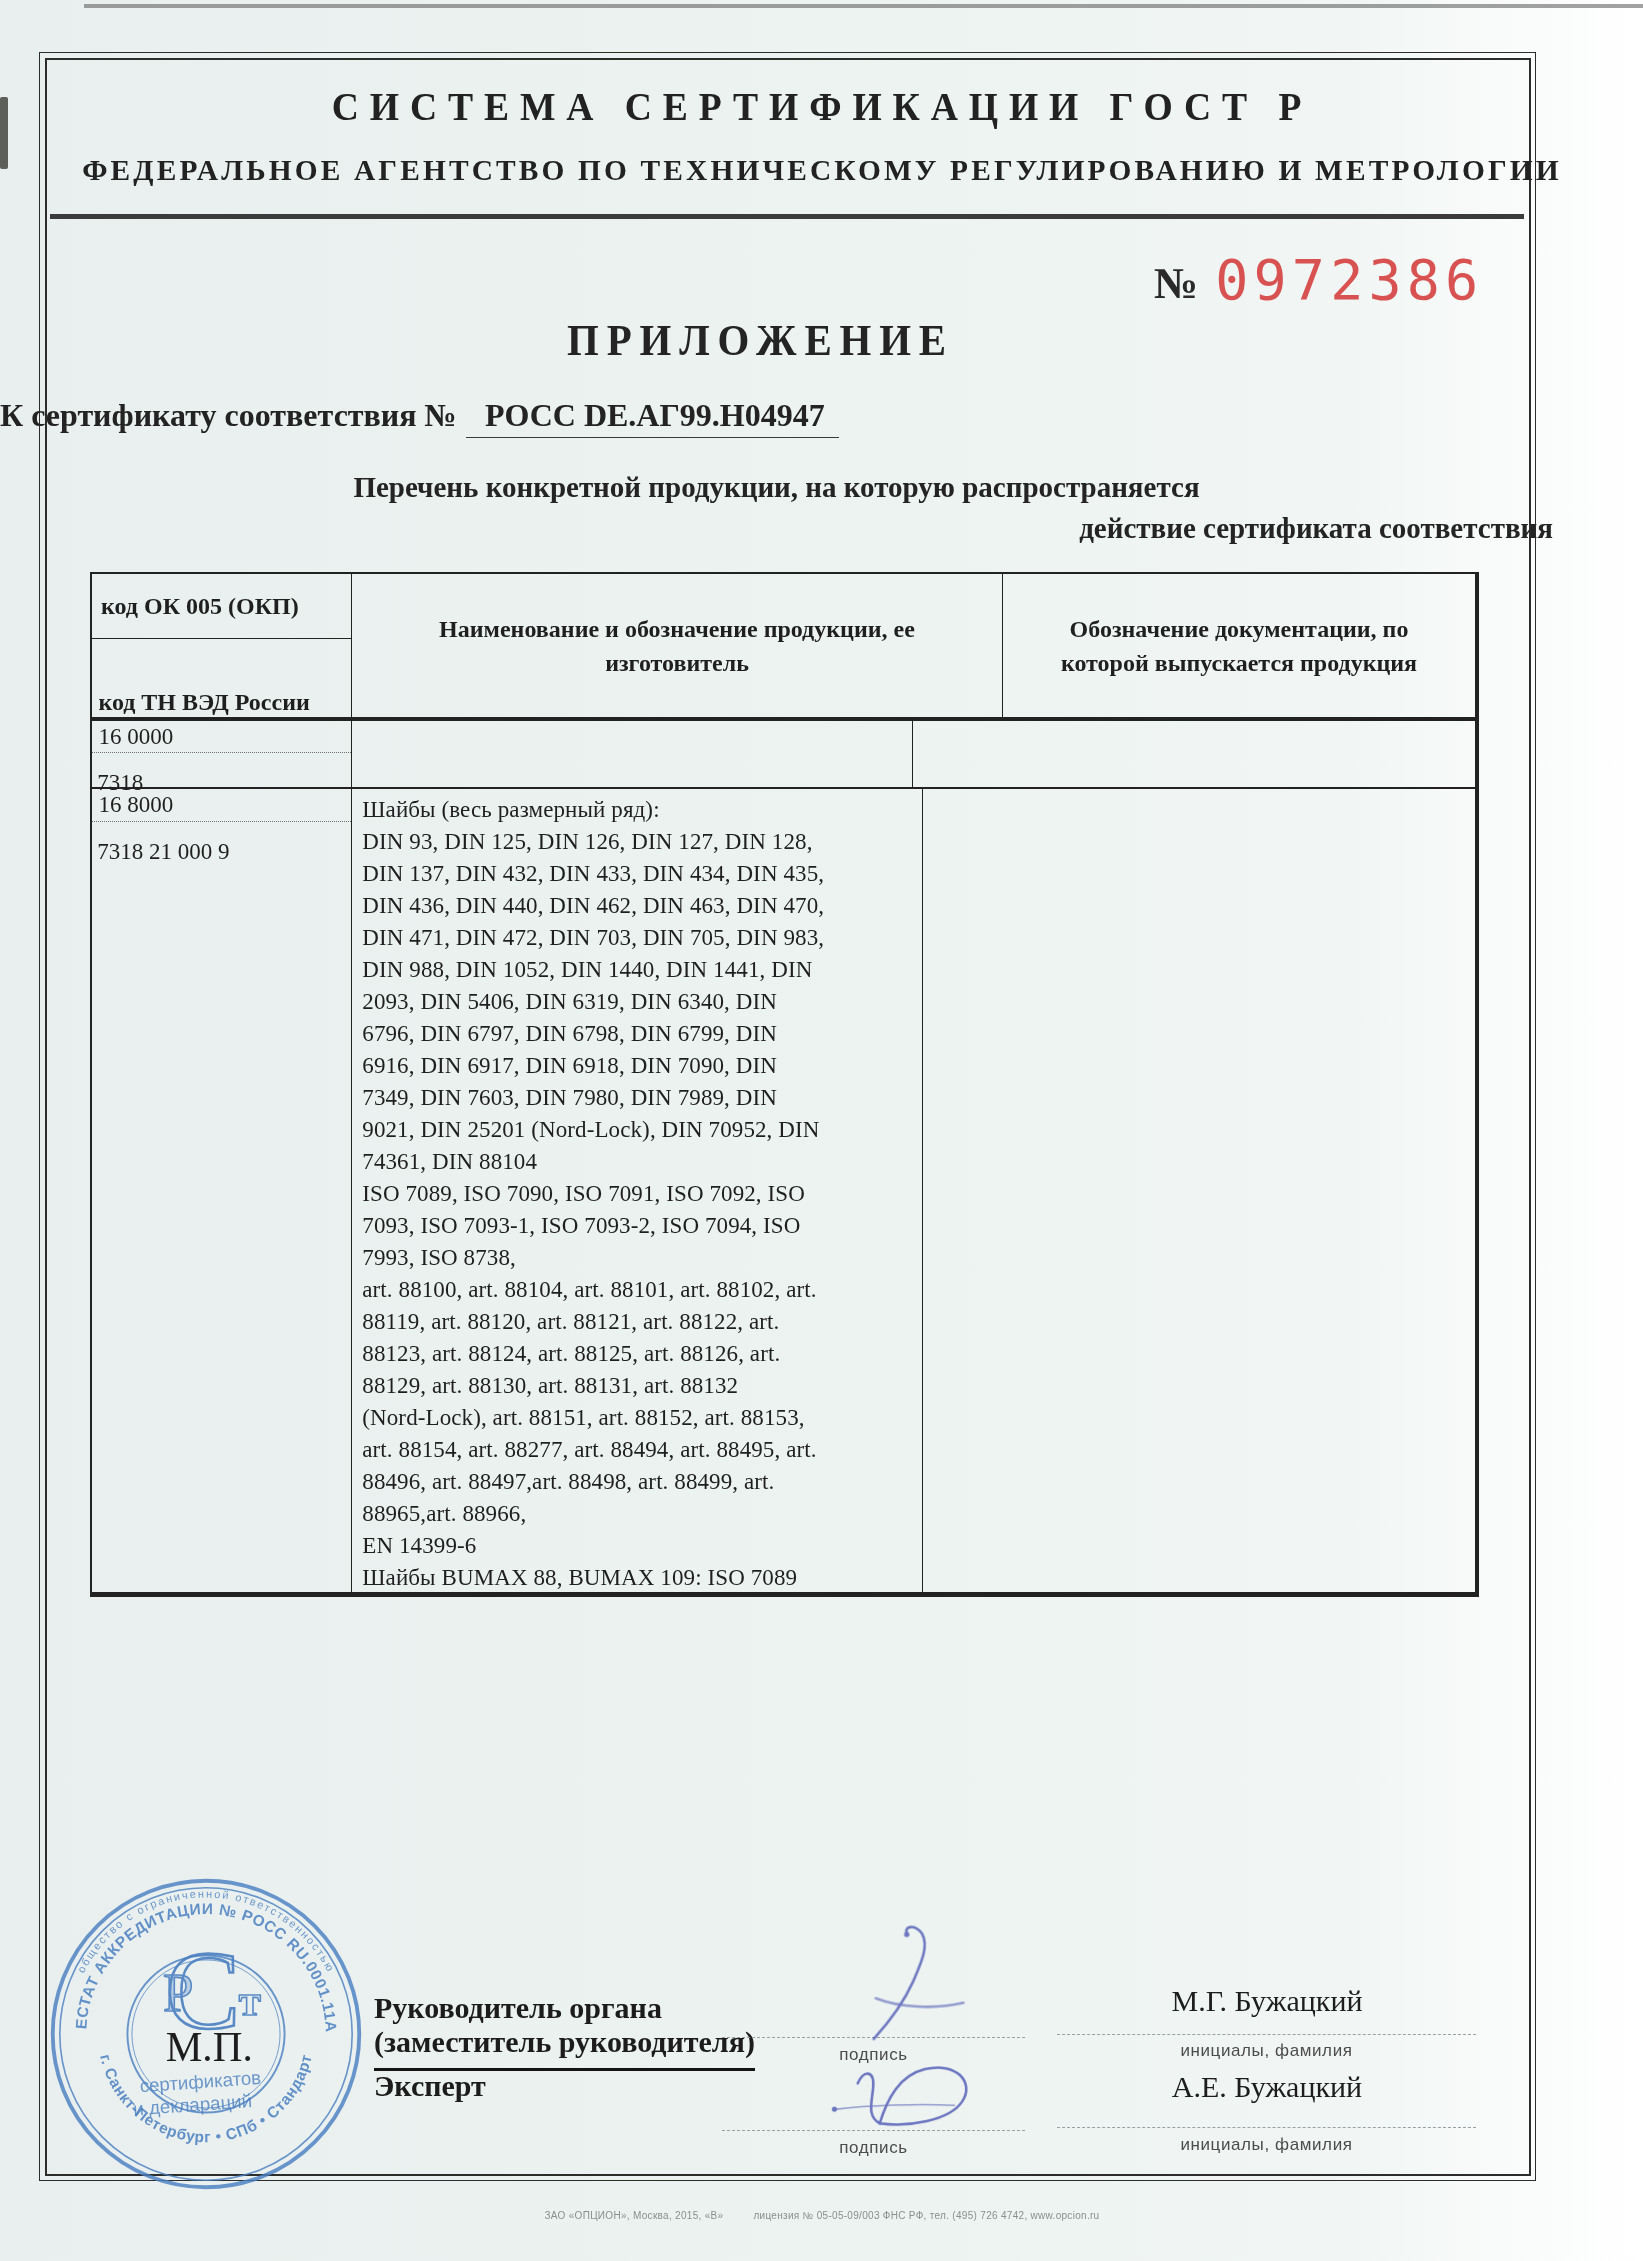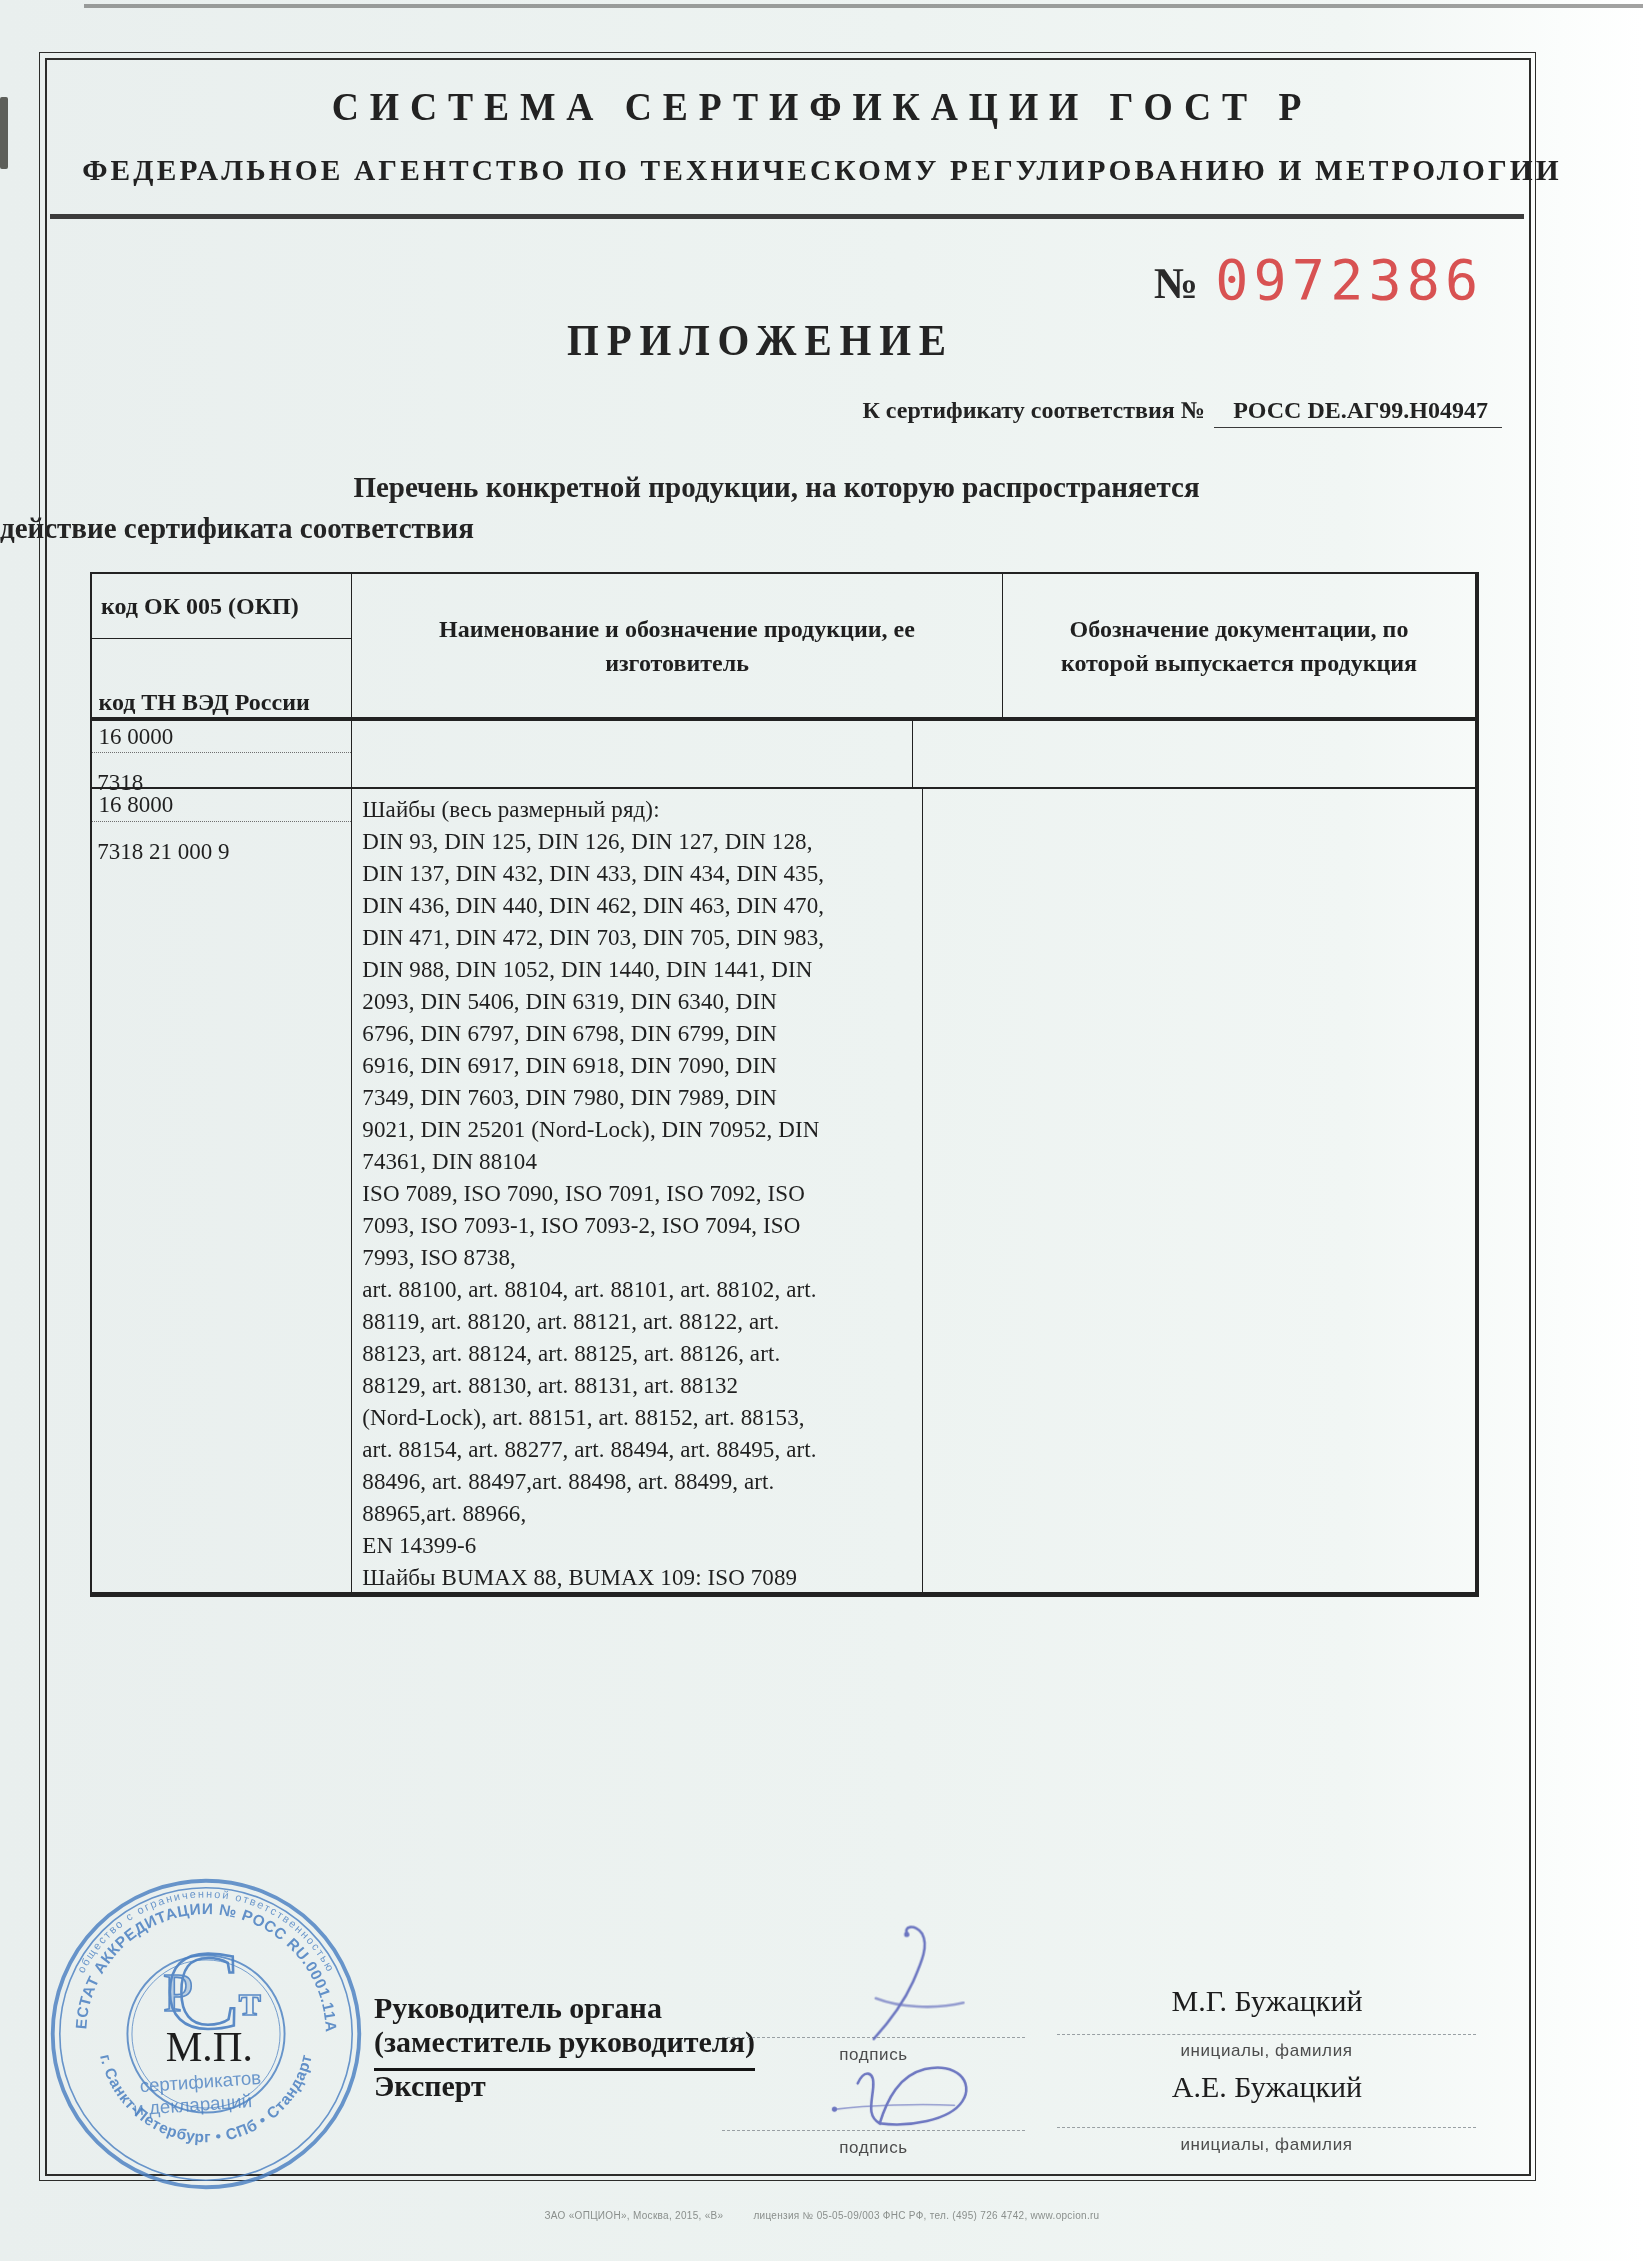--- a/index.html
+++ b/index.html
@@ -21,24 +21,24 @@
         letter-spacing:3.2px;transform:scaleX(.98);color:#222;}
   .hdr-rule{position:absolute;left:50px;top:214px;width:1474px;height:4.5px;background:#3b3b3b;}
   
   .cert-number{position:absolute;left:1154px;top:253px;display:flex;align-items:flex-start;}
   .num-sign{font-size:44px;font-weight:600;color:#2a2a2a;line-height:1;padding-top:9px;}
   .num-value{font-family:"DejaVu Sans Mono", monospace;font-size:55px;line-height:1;color:#d85252;
              letter-spacing:5.2px;margin-left:17px;font-weight:400;}
   
   .doc-title{position:absolute;left:0;width:1521px;top:315px;text-align:center;font-size:44px;font-weight:bold;
              letter-spacing:8.4px;transform:scaleX(.93);color:#242424;}
-  .subtitle{position:absolute;left:0;width:1502px;top:397px;text-align:right;font-size:24px;font-weight:600;color:#232323;}
+  .subtitle{position:absolute;left:0;width:1502px;top:397px;text-align:left;font-size:32px;font-weight:600;color:#232323;}
   .subtitle .cert-ref{border-bottom:1.9px solid #3a3a3a;padding:0 14px 3.9px 19.3px;margin-left:9px;}
   .desc1{position:absolute;left:0;width:1553px;top:471px;text-align:center;font-size:29px;font-weight:bold;color:#242424;}
-  .desc2{position:absolute;left:0;width:1553px;top:512px;text-align:left;font-size:29px;font-weight:bold;color:#242424;}
+  .desc2{position:absolute;left:0;width:1553px;top:512px;text-align:right;font-size:29px;font-weight:bold;color:#242424;}
   
   .table{position:absolute;left:90px;top:572px;width:1383px;height:1018px;
          border:2.6px solid #222;border-right-width:4.5px;border-bottom-width:5.8px;
          display:flex;flex-direction:column;background:transparent;}
   .trow{display:flex;}
   .thead{height:143px;border-bottom:4.5px solid #222;}
   .r1{height:66px;border-bottom:2.6px solid #222;}
   .r2{flex:1;}
   .c{position:relative;}
   .c1{width:259px;border-right:1.9px solid #222;}

